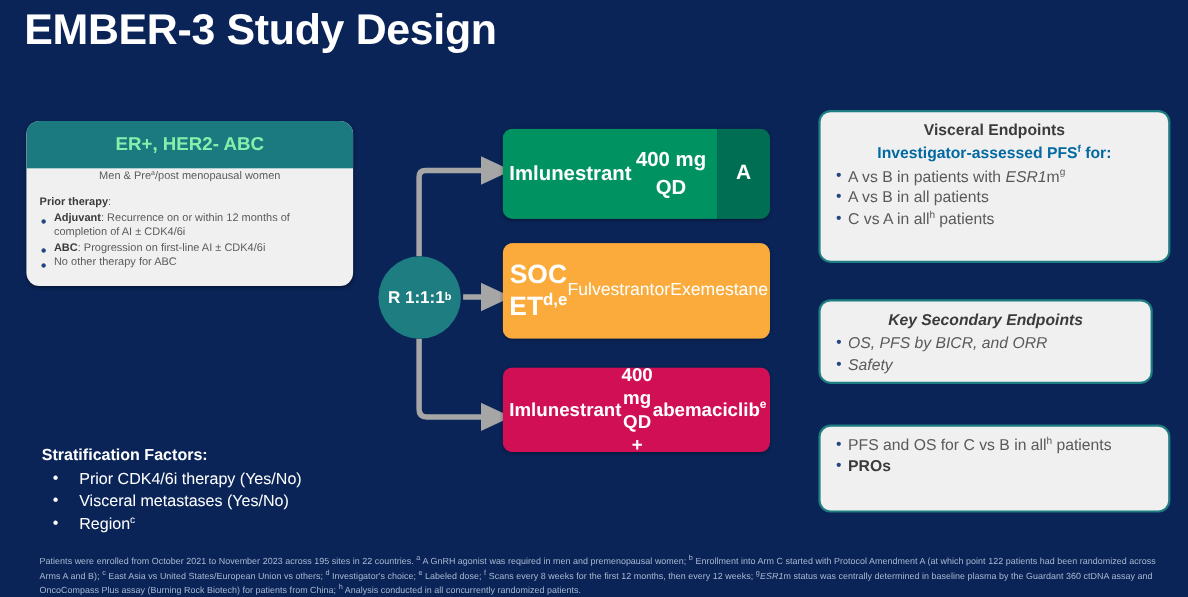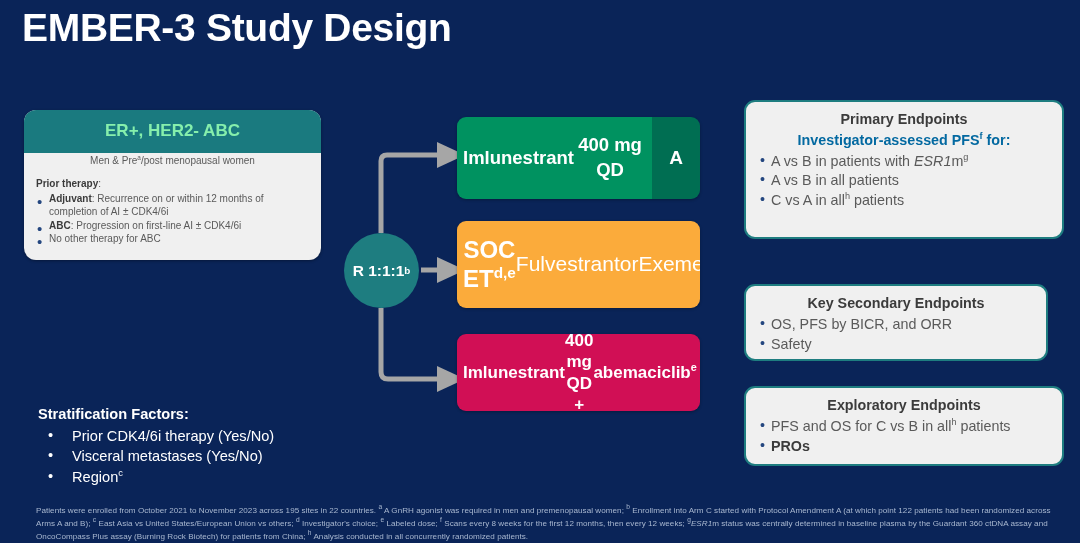--- a/index.html
+++ b/index.html
@@ -173,21 +173,21 @@
   }
 
   #arm-a { left: 457px; top: 117px; width: 243px; height: 82px; }
   #arm-a .arm-main { background: #009260; font-size: 18.5px; font-weight: bold; line-height: 1.33; }
   #arm-a .arm-letter { background: #006e52; }
 
   #arm-b { left: 457px; top: 221px; width: 243px; height: 87px; }
   #arm-b .arm-main { background: #fbab3b; }
   #arm-b .arm-letter { background: #a9812f; }
   .arm-b-title { font-size: 24px; font-weight: bold; line-height: 1.2; }
-  .arm-b-sub { font-size: 21px; line-height: 1.16; font-weight: normal; }
+  .arm-b-sub { font-size: 16px; line-height: 1.16; font-weight: normal; }
 
   #arm-c { left: 457px; top: 334px; width: 243px; height: 77px; }
   #arm-c .arm-main { background: #d10f55; font-size: 17px; font-weight: bold; line-height: 1.26; }
   #arm-c .arm-letter { background: #8e1250; }
 
   sup { font-size: 0.64em; vertical-align: super; line-height: 0; }
 
   
   .ep {
     position: absolute;
@@ -226,21 +226,21 @@
     content: "\2022";
     position: absolute;
     left: 1px;
     top: -1px;
     color: #24467f;
   }
   .ep ul li b { color: #3b3b3b; }
   .ep i { font-style: italic; }
 
   #ep-primary { top: 100px; width: 320px; height: 139px; }
-  #ep-secondary { top: 284px; width: 304px; height: 77px; }
+  #ep-secondary { top: 272px; width: 304px; height: 77px; font-style: italic; }
   #ep-exploratory { top: 386px; width: 320px; height: 80px; }
 
   
   .footnotes {
     position: absolute;
     left: 36px;
     top: 504px;
     width: 1020px;
     color: #a9b8d0;
     font-size: 8.1px;
@@ -316,39 +316,38 @@
   <div class="arm" id="arm-c">
     <div class="arm-main">
       <div>Imlunestrant</div>
       <div>400 mg QD +</div>
       <div><span>abemaciclib</span><sup>e</sup></div>
     </div>
     <div class="arm-letter">C</div>
   </div>
 
   <div class="ep" id="ep-primary">
-    <div class="ep-title">Primary Endpoints</div>
+    <div class="ep-title">Visceral Endpoints</div>
     <div class="ep-sub"><span>Investigator-assessed PFS</span><sup>f</sup><span> for:</span></div>
     <ul>
       <li><span>A vs B in patients with </span><i>ESR1</i><span>m</span><sup>g</sup></li>
       <li><span>A vs B in all patients</span></li>
       <li><span>C vs A in all</span><sup>h</sup><span> patients</span></li>
     </ul>
   </div>
 
   <div class="ep" id="ep-secondary">
     <div class="ep-title">Key Secondary Endpoints</div>
     <ul>
       <li><span>OS, PFS by BICR, and ORR</span></li>
       <li><span>Safety</span></li>
     </ul>
   </div>
 
   <div class="ep" id="ep-exploratory">
-    <div class="ep-title">Exploratory Endpoints</div>
     <ul>
       <li><span>PFS and OS for C vs B in all</span><sup>h</sup><span> patients</span></li>
       <li><b>PROs</b></li>
     </ul>
   </div>
 
   <div class="footnotes">
     <span>Patients were enrolled from October 2021 to November 2023 across 195 sites in 22 countries. </span><sup>a</sup><span> A GnRH agonist was required in men and premenopausal women; </span><sup>b</sup><span> Enrollment into Arm C started with Protocol Amendment A (at which point 122 patients had been randomized across Arms A and B); </span><sup>c</sup><span> East Asia vs United States/European Union vs others; </span><sup>d</sup><span> Investigator's choice; </span><sup>e</sup><span> Labeled dose; </span><sup>f</sup><span> Scans every 8 weeks for the first 12 months, then every 12 weeks; </span><sup>g</sup><i>ESR1</i><span>m status was centrally determined in baseline plasma by the Guardant 360 ctDNA assay and OncoCompass Plus assay (Burning Rock Biotech) for patients from China; </span><sup>h</sup><span> Analysis conducted in all concurrently randomized patients.</span>
   </div>
 

